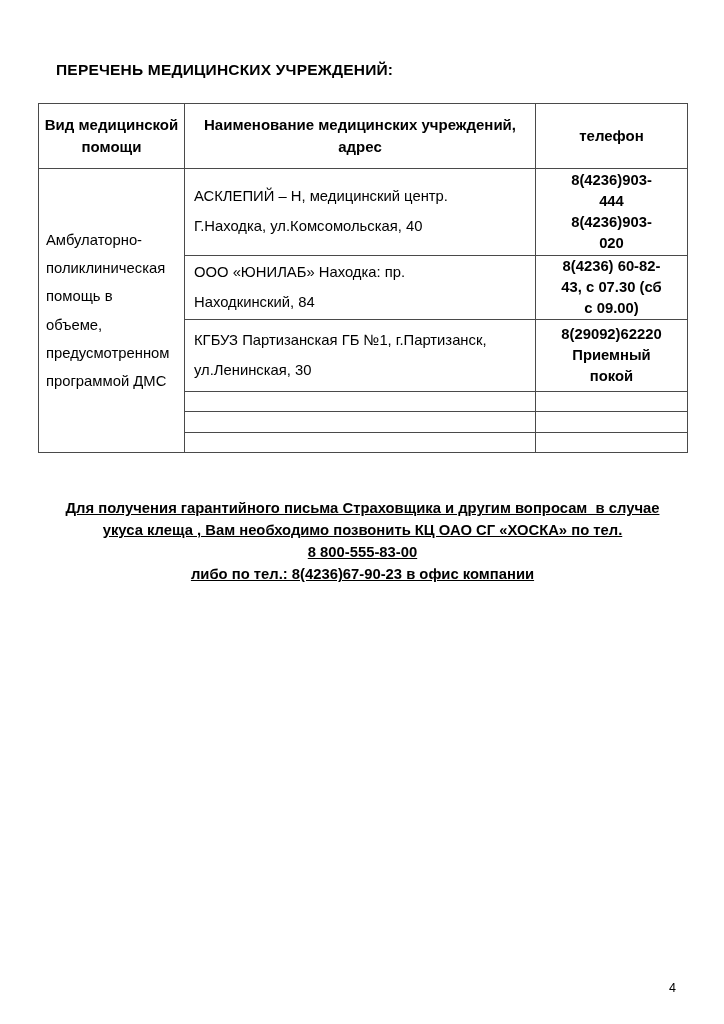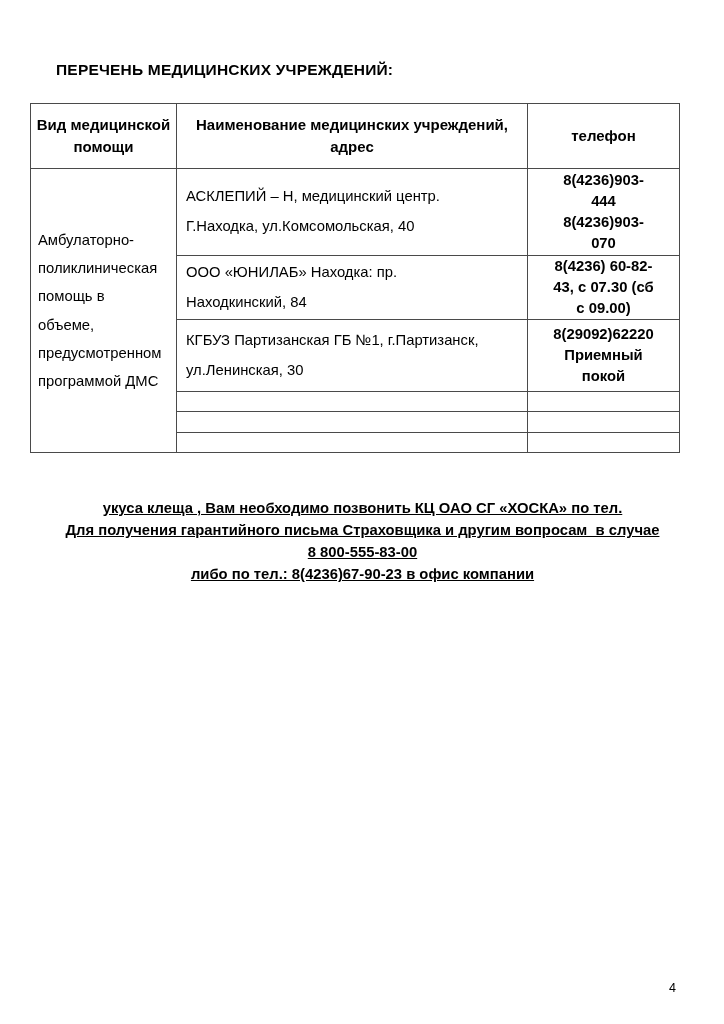--- a/index.html
+++ b/index.html
@@ -9,21 +9,21 @@
     position: relative;
     font-family: "Liberation Sans", sans-serif;
     color: #000000;
   }
   .title {
     position: absolute; left: 56px; top: 61px; width: 649px;
     font-size: 15.5px; font-weight: bold;
     letter-spacing: 0.2px;
   }
   table.med {
-    position: absolute; left: 30px; top: 103px; width: 649px;
+    position: absolute; left: 38px; top: 103px; width: 649px;
     border-collapse: collapse; table-layout: fixed;
   }
   .med th, .med td { border: 1px solid #4a4a4a; }
   col.c1 { width: 146px; }
   col.c2 { width: 351px; }
   col.c3 { width: 152px; }
   tr.hdr { height: 65px; }
   tr.r1  { height: 87px; }
   tr.r2  { height: 63px; }
   tr.r3  { height: 72px; }
@@ -84,21 +84,21 @@
 поликлиническая
 помощь в
 объеме,
 предусмотренном
 программой ДМС</td>
       <td class="name">АСКЛЕПИЙ – Н, медицинский центр.
 Г.Находка, ул.Комсомольская, 40</td>
       <td class="phone">8(4236)903-
 444
 8(4236)903-
-070</td>
+020</td>
     </tr>
     <tr class="r2">
       <td class="name">ООО «ЮНИЛАБ» Находка: пр.
 Находкинский, 84</td>
       <td class="phone">8(4236) 60-82-
 43, с 07.30 (сб
 с 09.00)</td>
     </tr>
     <tr class="r3">
       <td class="name">КГБУЗ Партизанская ГБ №1, г.Партизанск,
@@ -116,19 +116,19 @@
       <td class="phone"></td>
     </tr>
     <tr class="emp">
       <td class="name"></td>
       <td class="phone"></td>
     </tr>
   </tbody>
 </table>
 
 <div class="footer">
+  <div class="fline">Для получения гарантийного письма Страховщика и другим вопросам  в случае</div>
   <div class="fline">укуса клеща , Вам необходимо позвонить КЦ ОАО СГ «ХОСКА» по тел.</div>
-  <div class="fline">Для получения гарантийного письма Страховщика и другим вопросам  в случае</div>
   <div class="fline">8 800-555-83-00</div>
   <div class="fline">либо по тел.: 8(4236)67-90-23 в офис компании</div>
 </div>
 
 <div class="pageno">4</div>
 
 </body></html>

